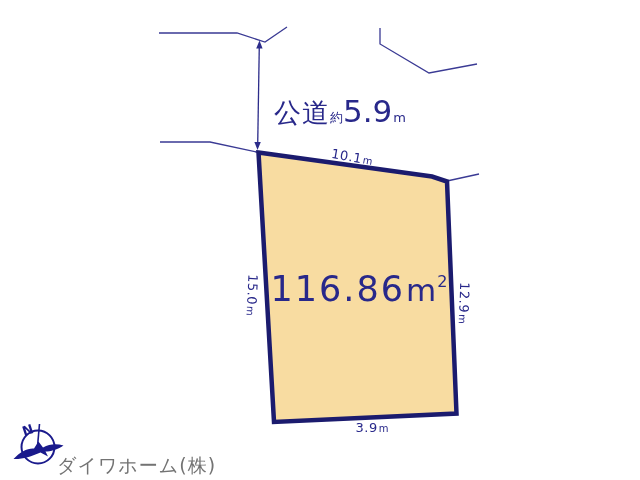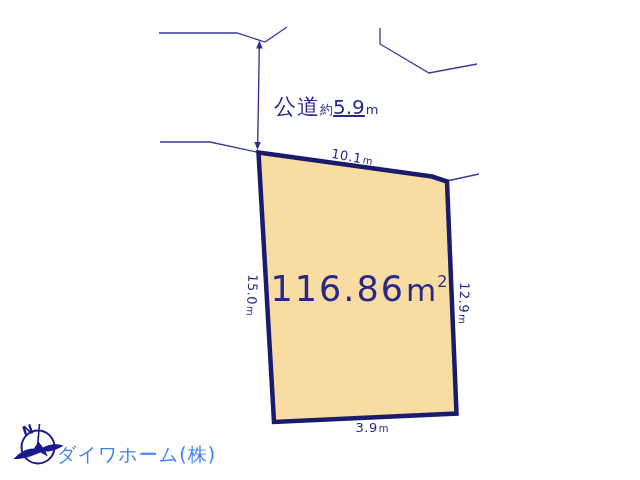--- a/index.html
+++ b/index.html
@@ -4,39 +4,39 @@
 <style>
   html,body{margin:0;padding:0;background:#ffffff;}
   .canvas{
     position:relative;width:640px;height:480px;background:#ffffff;overflow:hidden;
     font-family:"DejaVu Sans","Liberation Sans",sans-serif;
   }
   .canvas svg{position:absolute;left:0;top:0;}
   .lbl{position:absolute;color:#28288a;white-space:nowrap;line-height:1;}
   
   .road-label{left:274px;top:96px;display:flex;align-items:baseline;}
-  .road-kanji{font-size:22px;letter-spacing:1px;font-family:Liberation Serif, serif;}
+  .road-kanji{font-size:27px;letter-spacing:1px;}
   .road-approx{font-size:13px;}
-  .road-num{font-size:20px;text-decoration:underline;}
+  .road-num{font-size:31px;}
   .road-unit{font-size:13px;margin-left:1px;}
   
   .dim{display:flex;align-items:baseline;transform-origin:center center;}
   .dim-val{font-size:13px;letter-spacing:0.5px;}
   .dim-unit{font-size:10px;margin-left:1px;}
   .dim-top{left:352px;top:157px;transform:translate(-50%,-50%) rotate(10deg);}
   .dim-left{left:252px;top:295px;transform:translate(-50%,-50%) rotate(93deg);}
   .dim-right{left:464px;top:303px;transform:translate(-50%,-50%) rotate(92deg);}
   .dim-bottom{left:372px;top:427px;transform:translate(-50%,-50%);}
   
   .area-label{left:359px;top:289px;transform:translate(-50%,-50%);display:flex;align-items:baseline;}
   .area-val{font-size:35px;letter-spacing:2px;}
   .area-unit{font-size:31px;margin-left:1px;}
   .area-sup{font-size:16px;position:relative;top:-14px;margin-left:1px;}
   
-  .logo-text{left:57px;top:445px;font-size:19px;letter-spacing:1px;color:#3b82f6;}
+  .logo-text{left:57px;top:456px;font-size:19px;letter-spacing:1px;color:#737373;}
 </style>
 </head>
 <body>
 
 <div class="canvas">
 
   <svg width="640" height="480" viewBox="0 0 640 480">
 
     <polyline points="159,33 237,33 265,42 287,27" fill="none" stroke="#3a3a94" stroke-width="1.3"></polyline>
 

